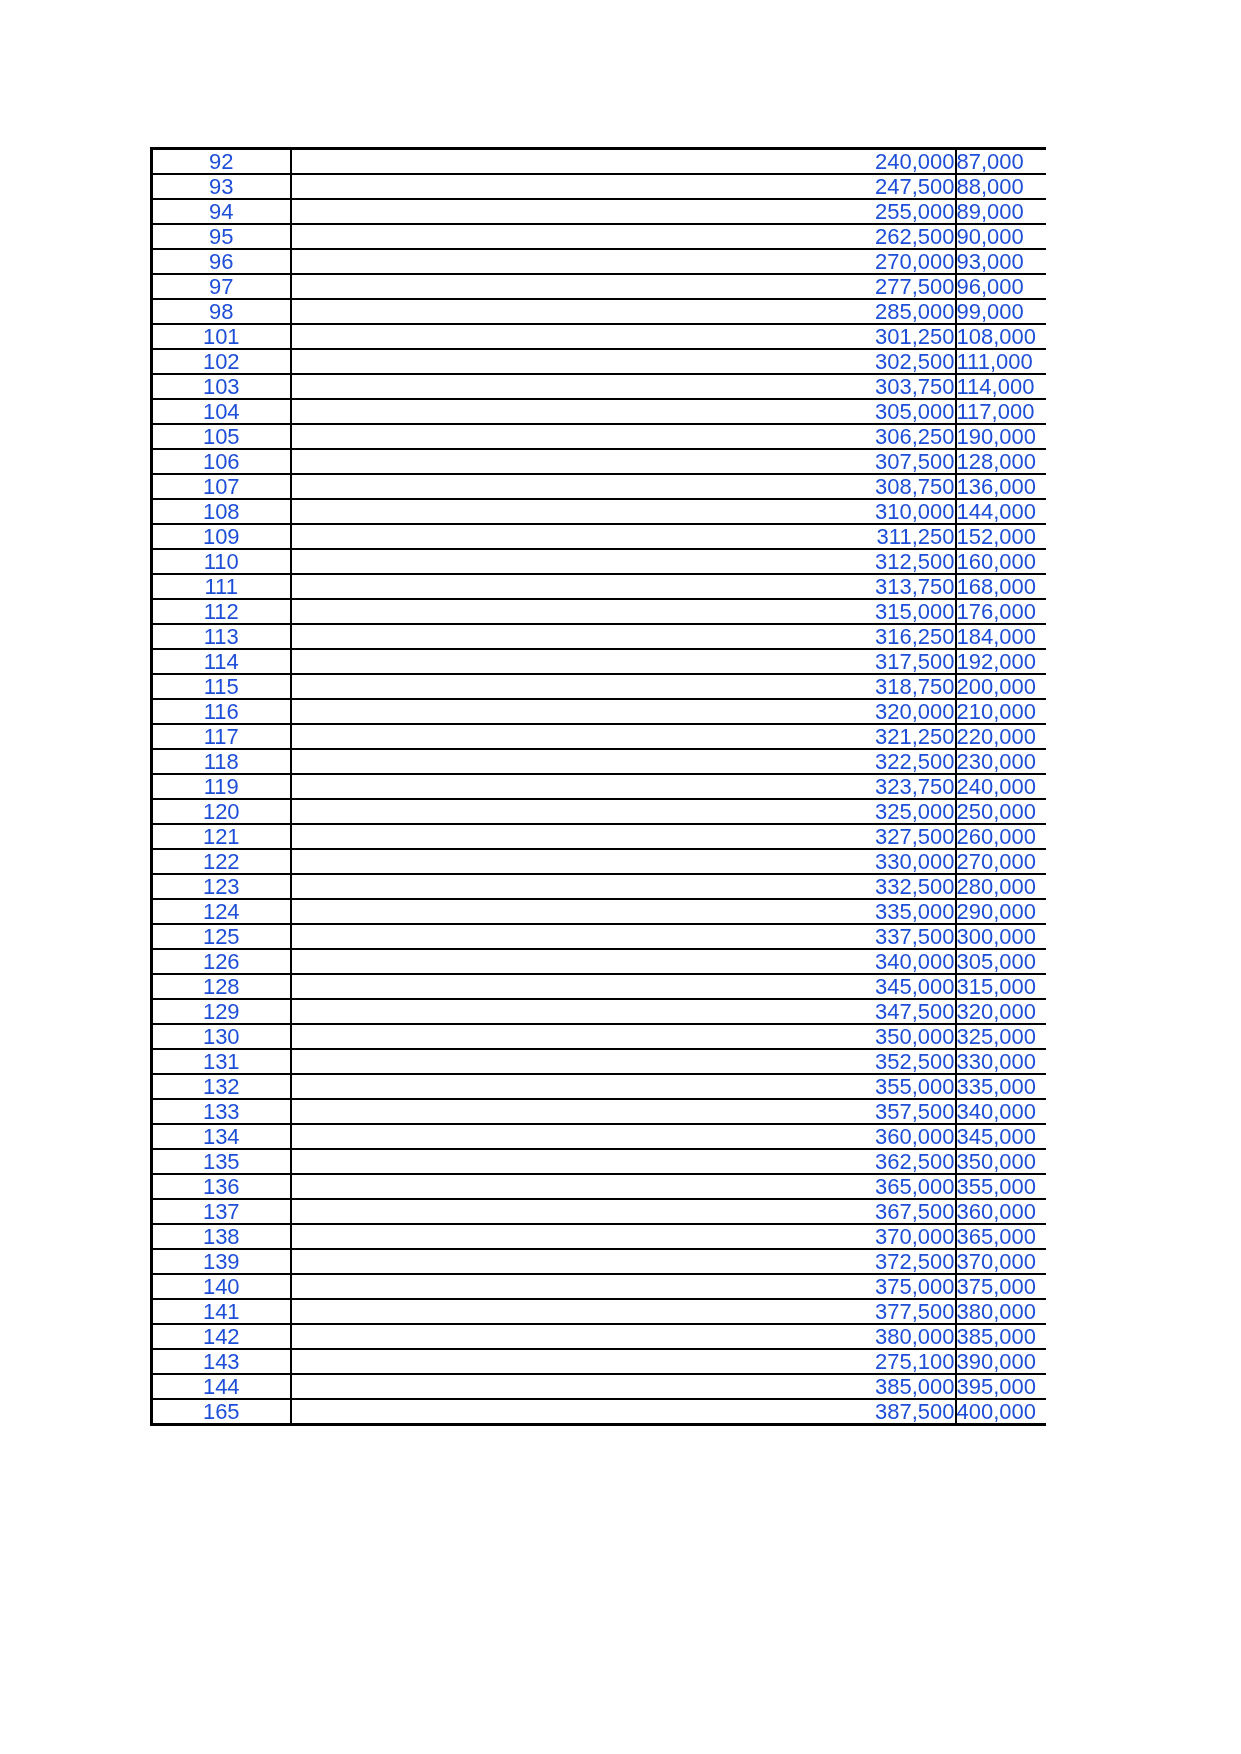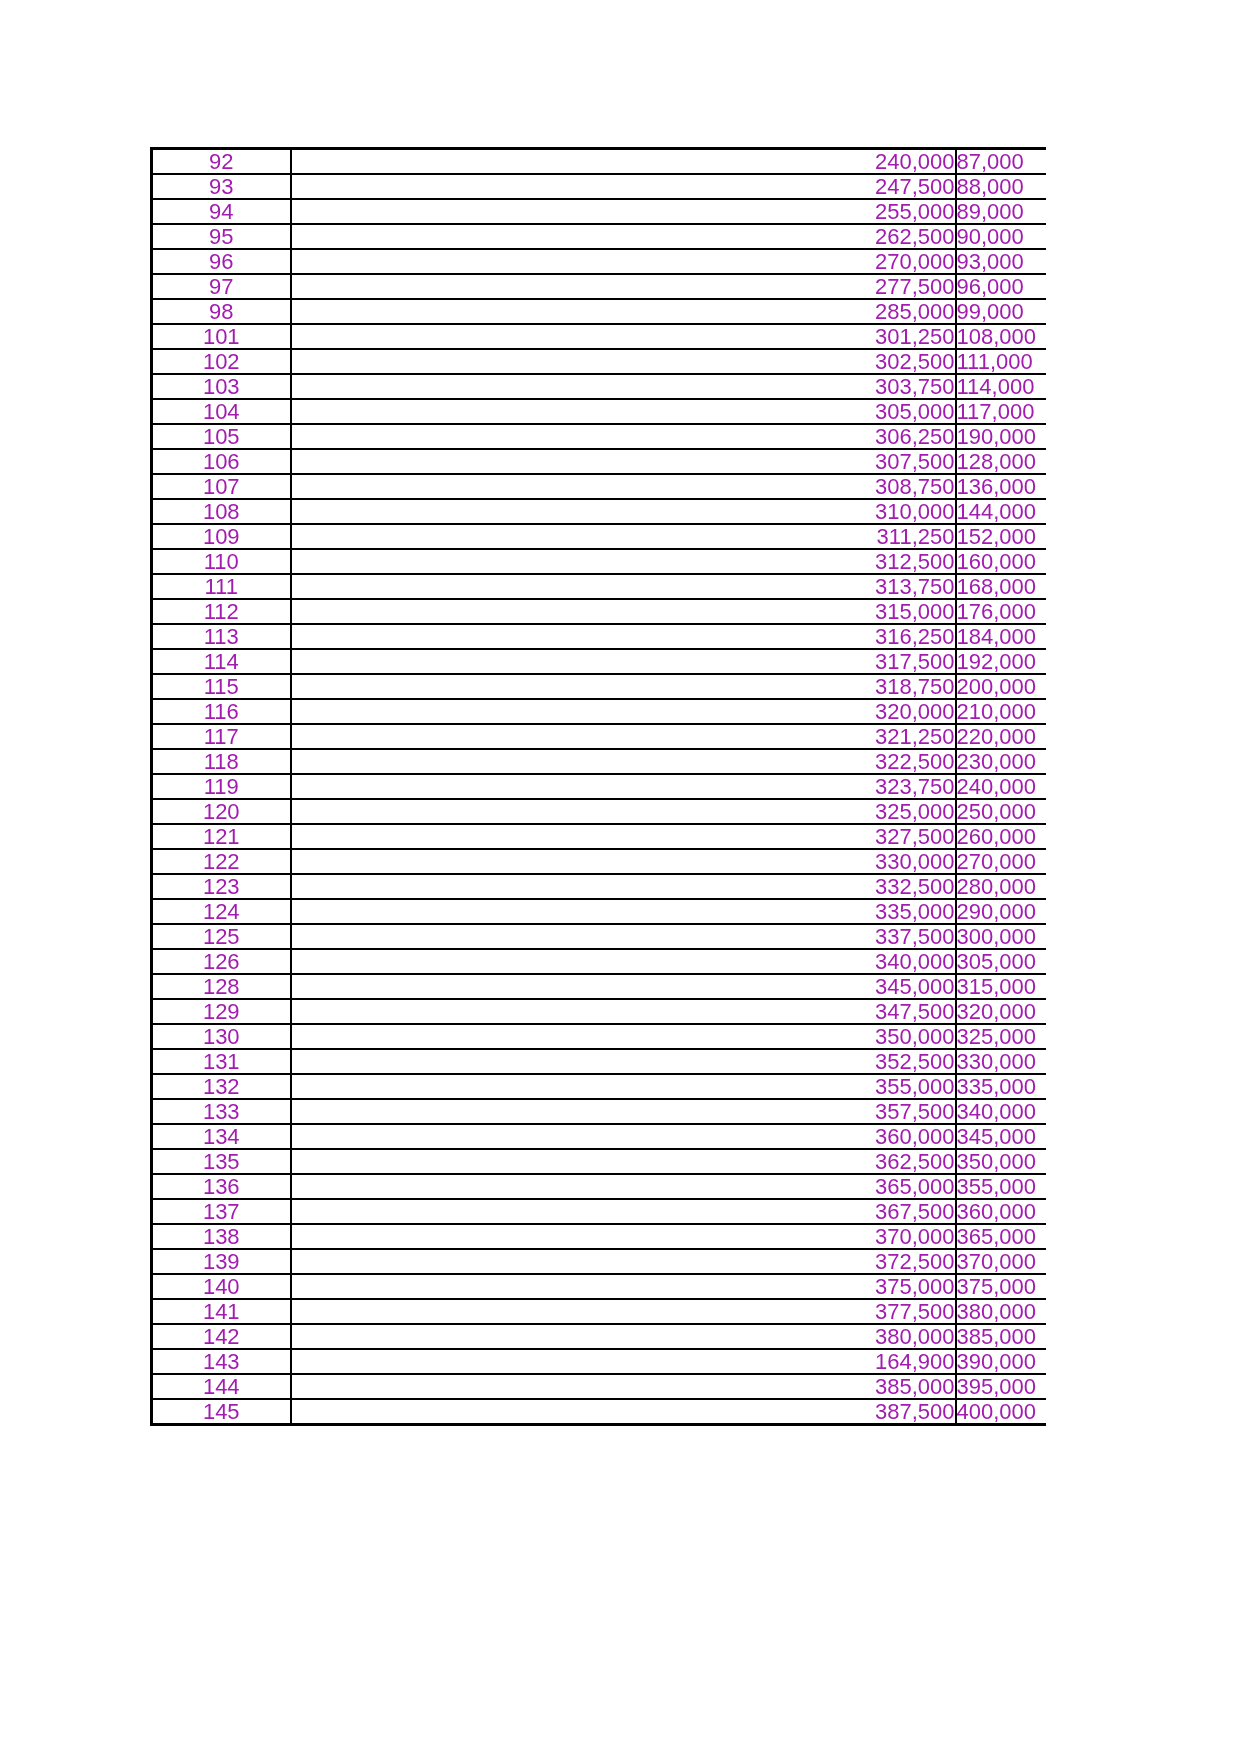--- a/index.html
+++ b/index.html
@@ -6,21 +6,21 @@
     margin: 0;
     padding: 0;
     background: #ffffff;
   }
   .page {
     position: relative;
     width: 1046px;
     height: 1754px;
     background: #ffffff;
     font-family: "Liberation Sans", sans-serif;
-    color: #a21caf;
+    color: #1d4ed8;
     overflow: hidden;
   }
   table.data-table {
     position: absolute;
     left: 150px;
     top: 147px;
     width: 958px;
     border-collapse: collapse;
     table-layout: fixed;
     border: 3px solid #000000;
@@ -296,28 +296,28 @@
           <td class="c-v1">377,500</td>
           <td class="c-v2">380,000</td>
         </tr>
         <tr>
           <td class="c-num">142</td>
           <td class="c-v1">380,000</td>
           <td class="c-v2">385,000</td>
         </tr>
         <tr>
           <td class="c-num">143</td>
-          <td class="c-v1">164,900</td>
+          <td class="c-v1">275,100</td>
           <td class="c-v2">390,000</td>
         </tr>
         <tr>
           <td class="c-num">144</td>
           <td class="c-v1">385,000</td>
           <td class="c-v2">395,000</td>
         </tr>
         <tr>
-          <td class="c-num">145</td>
+          <td class="c-num">165</td>
           <td class="c-v1">387,500</td>
           <td class="c-v2">400,000</td>
         </tr>
       </tbody>
   </table>
 </div>
 
 </body></html>

